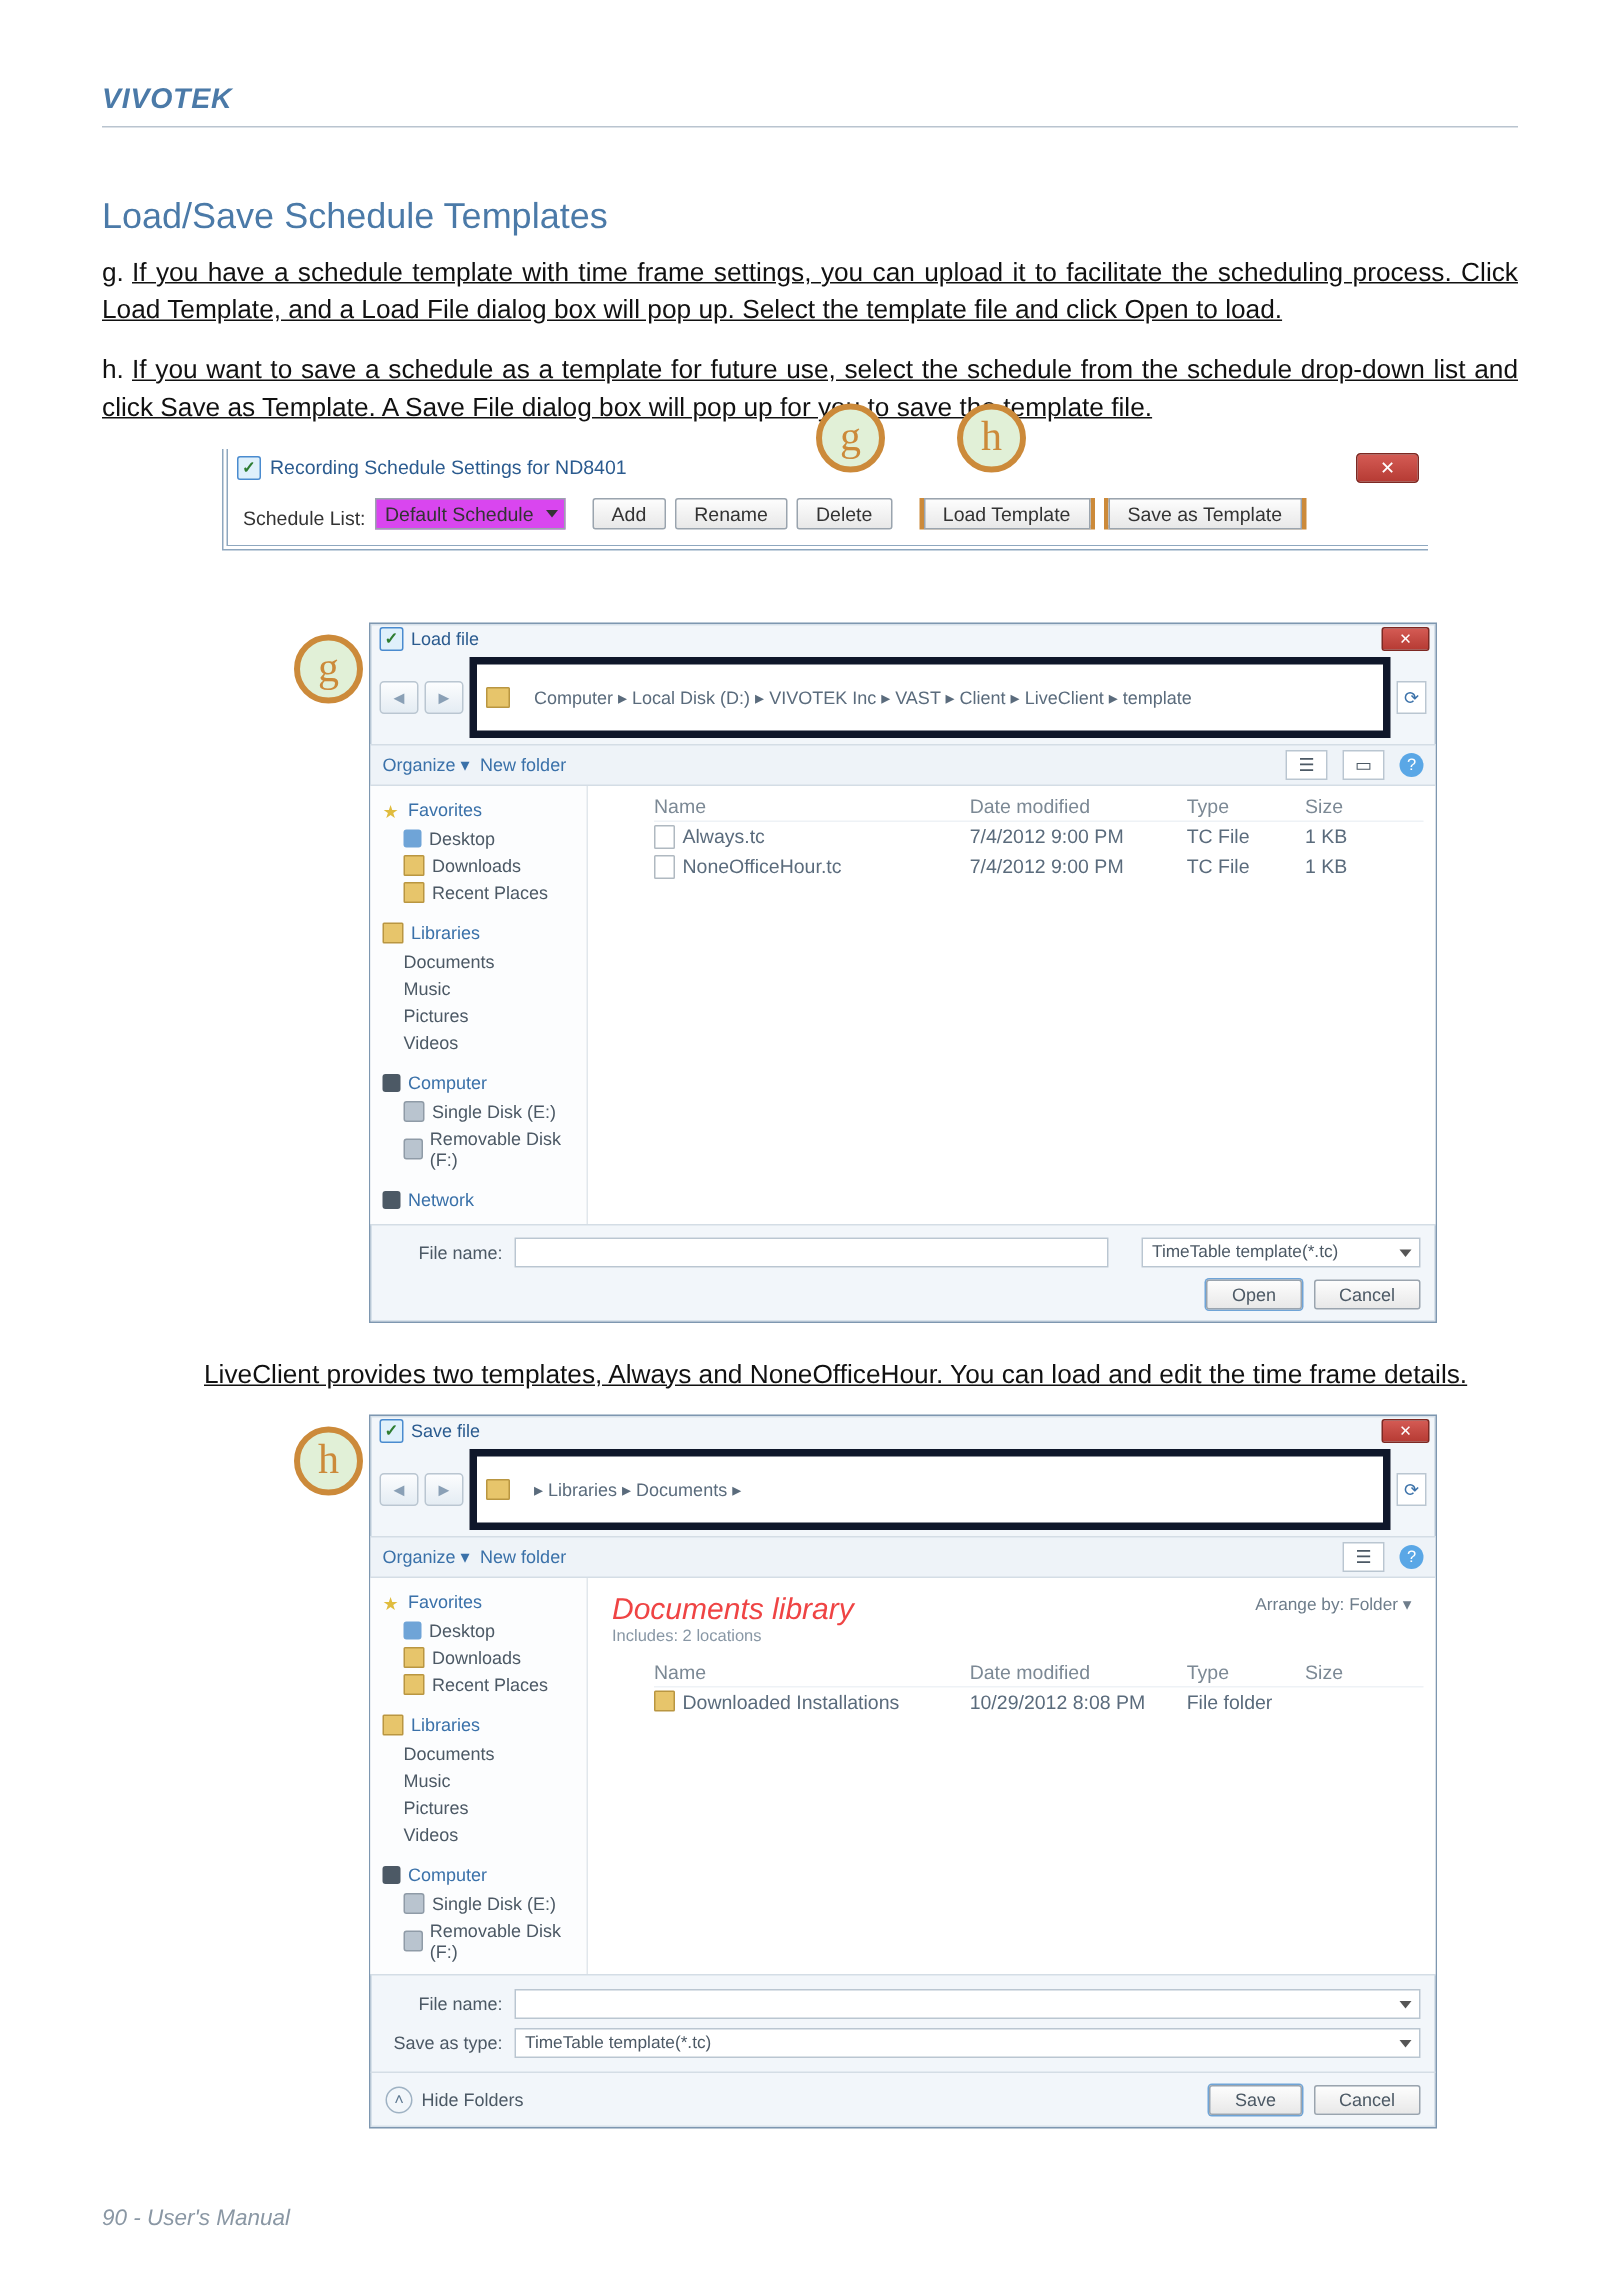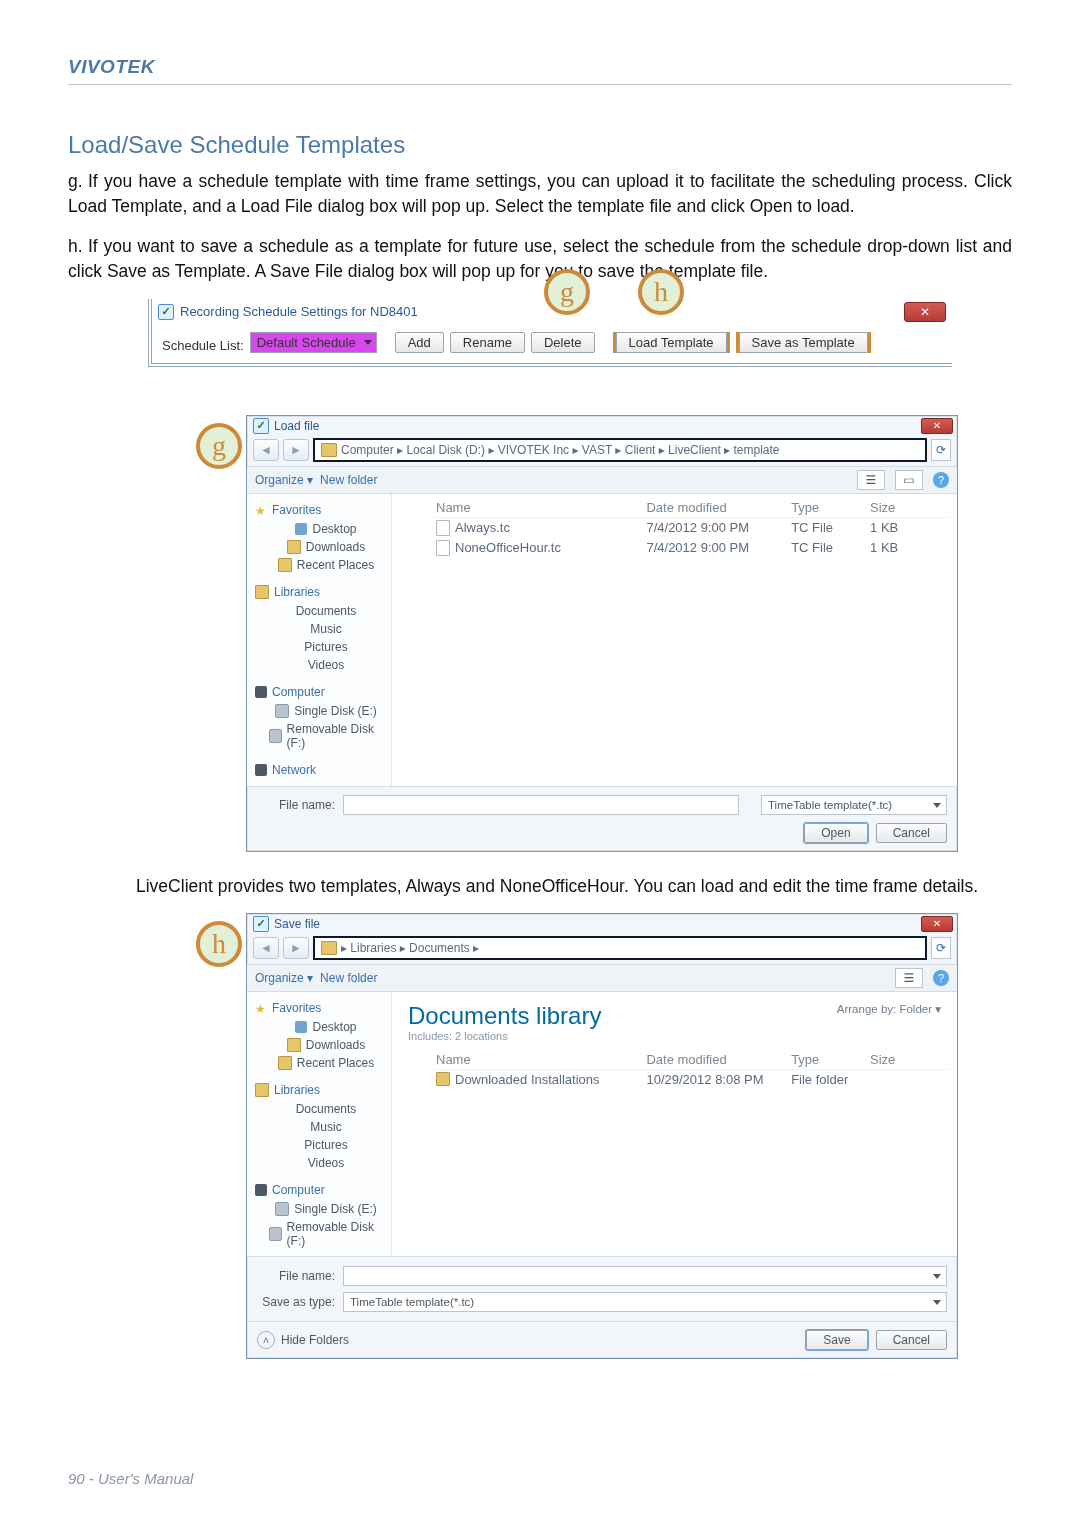--- a/index.html
+++ b/index.html
@@ -30,20 +30,21 @@
     font-weight: 400;
     font-size: 24px;
     margin: 0 0 10px 0;
   }
   .body-text {
     font-size: 17.5px;
     color: #111;
     line-height: 1.45;
     text-align: justify;
     margin: 0 0 14px 0;
+    text-decoration: underline;
   }
   .body-text .hang {
     display: inline-block;
     width: 20px;
   }
 
   
   .rec-bar-wrap {
     margin-left: 80px;
     margin-top: 6px;
@@ -198,27 +199,27 @@
     border: 1px solid #bac6d1;
     background: linear-gradient(#fcfdfe,#e4ecf3);
     border-radius: 3px;
     color: #8aa0b6;
     display: flex;
     align-items: center;
     justify-content: center;
   }
   .breadcrumb {
     flex: 1;
-    border: 2px solid #0f172a;
+    border: 5px solid #0f172a;
     background: #fff;
     height: 20px;
     display: flex;
     align-items: center;
-    padding: 0 6px;
-    gap: 4px;
+    padding: 12px 6px;
+    gap: 16px;
     color: #5a6b7c;
   }
   .crumb-icon {
     width: 14px;
     height: 12px;
     background: #e7c56b;
     border: 1px solid #b99641;
     border-radius: 1px;
   }
   .reload {
@@ -270,21 +271,21 @@
     min-height: 200px;
     background: #fff;
   }
   .sidebar {
     width: 140px;
     border-right: 1px solid #e1e7ec;
     padding: 6px 2px;
     background: #fcfdfe;
   }
   .sb-group { color: #3a71a9; font-size: 12px; padding: 3px 6px; display: flex; align-items: center; gap: 5px; }
-  .sb-item { padding: 2px 6px 2px 20px; color: #4c5965; display: flex; align-items: center; gap: 5px; justify-content: center; }
+  .sb-item { padding: 2px 6px 2px 20px; color: #4c5965; display: flex; align-items: center; gap: 5px; }
   .sb-spacer { height: 8px; }
   .ico {
     display: inline-block;
     width: 12px;
     height: 12px;
   }
   .ico-star { color: #e0bc3e; }
   .ico-blue { background:#6fa4d7; border-radius:2px; }
   .ico-folder { background:#e7c56b;border:1px solid #b99641;border-radius:1px; }
   .ico-drive { background:#b9c4cf;border:1px solid #8f9ba7;border-radius:2px; }
@@ -308,21 +309,21 @@
     width: 12px;
     height: 14px;
     border: 1px solid #b0b9c1;
     background: #fff;
     border-radius: 1px;
   }
 
   .lib-head {
     padding: 6px 8px 2px 8px;
   }
-  .lib-title { color: #0369a1; font-size: 24px; }
+  .lib-title { color: #ef4444; font-size: 20px; font-style: italic; }
   .lib-sub { color: #8897a5; font-size: 11px; }
   .arrange { float: right; color: #6e7d8b; font-size: 11.5px; }
 
   .dlg-foot {
     border-top: 1px solid #d4dde5;
     padding: 8px 10px;
     display: flex;
     align-items: center;
     gap: 8px;
   }

